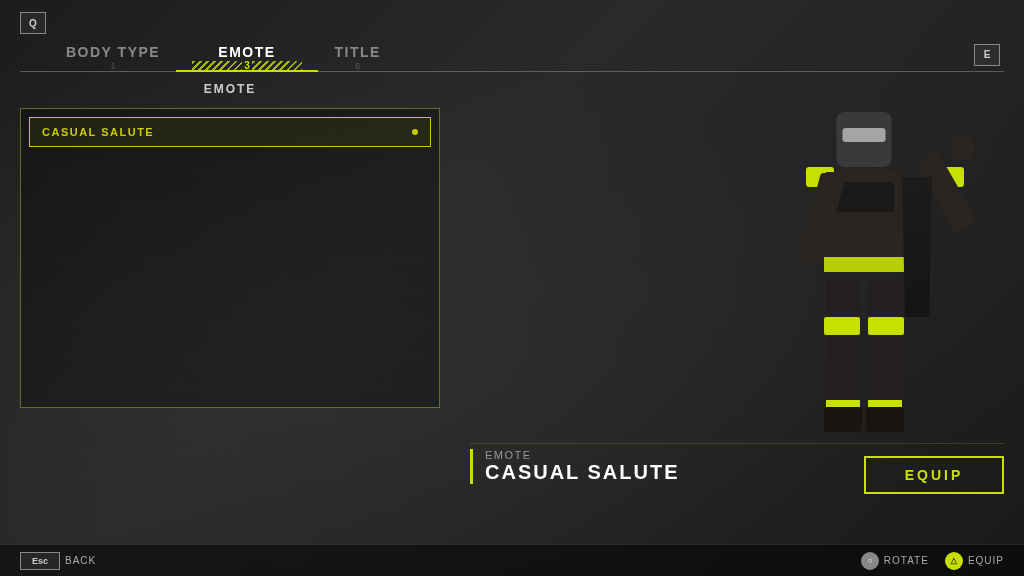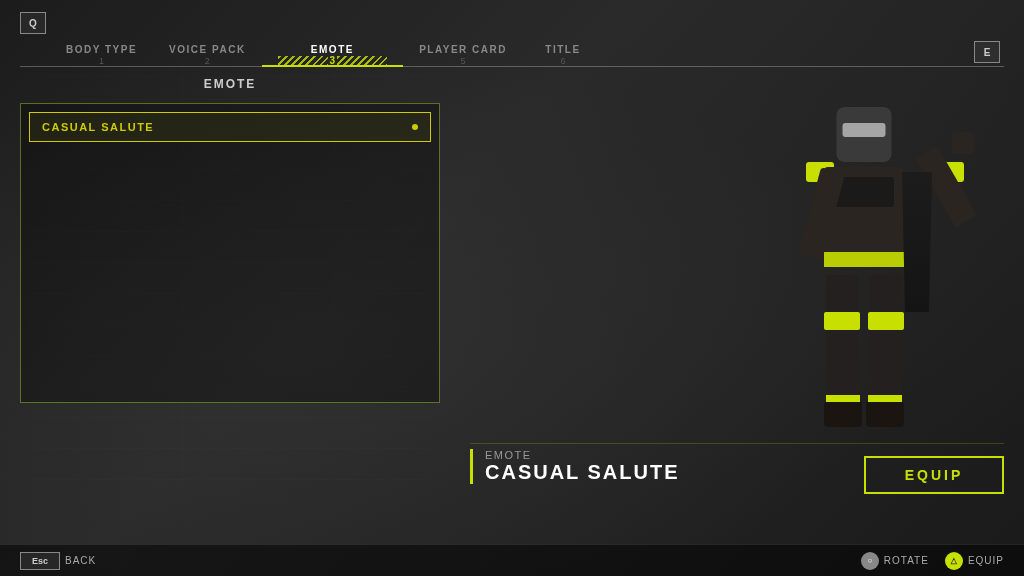--- a/index.html
+++ b/index.html
@@ -99,21 +99,21 @@
       display: flex;
       flex-direction: column;
       align-items: center;
       padding: 4px 16px 0;
       cursor: pointer;
       position: relative;
       min-width: 80px;
     }
 
     .tab-label {
-      font-size: 10px;
+      font-size: 14px;
       font-weight: 700;
       letter-spacing: 1.5px;
       color: #888;
       text-transform: uppercase;
     }
 
     .tab-number {
       font-size: 9px;
       color: #555;
       margin-top: 1px;
@@ -587,39 +587,31 @@
     </div>
 
     <div class="tab-bar">
       <div style="width:30px; flex-shrink:0;"></div>
 
       <div class="tab">
         <span class="tab-label">BODY TYPE</span>
         <span class="tab-number">1</span>
       </div>
 
-      <div class="tab">
-        <span class="tab-label">VOICE PACK</span>
-        <span class="tab-number">2</span>
-      </div>
 
       <div class="tab active">
         <span class="tab-label">EMOTE</span>
         <div class="tab-number-area">
           <div class="tab-stripe"></div>
           <span class="tab-num-text">3</span>
           <div class="tab-stripe"></div>
         </div>
       </div>
 
 
-      <div class="tab">
-        <span class="tab-label">PLAYER CARD</span>
-        <span class="tab-number">5</span>
-      </div>
 
       <div class="tab">
         <span class="tab-label">TITLE</span>
         <span class="tab-number">6</span>
       </div>
 
       <div style="flex:1;"></div>
       <div class="tab-key">E</div>
     </div>
   </div>

